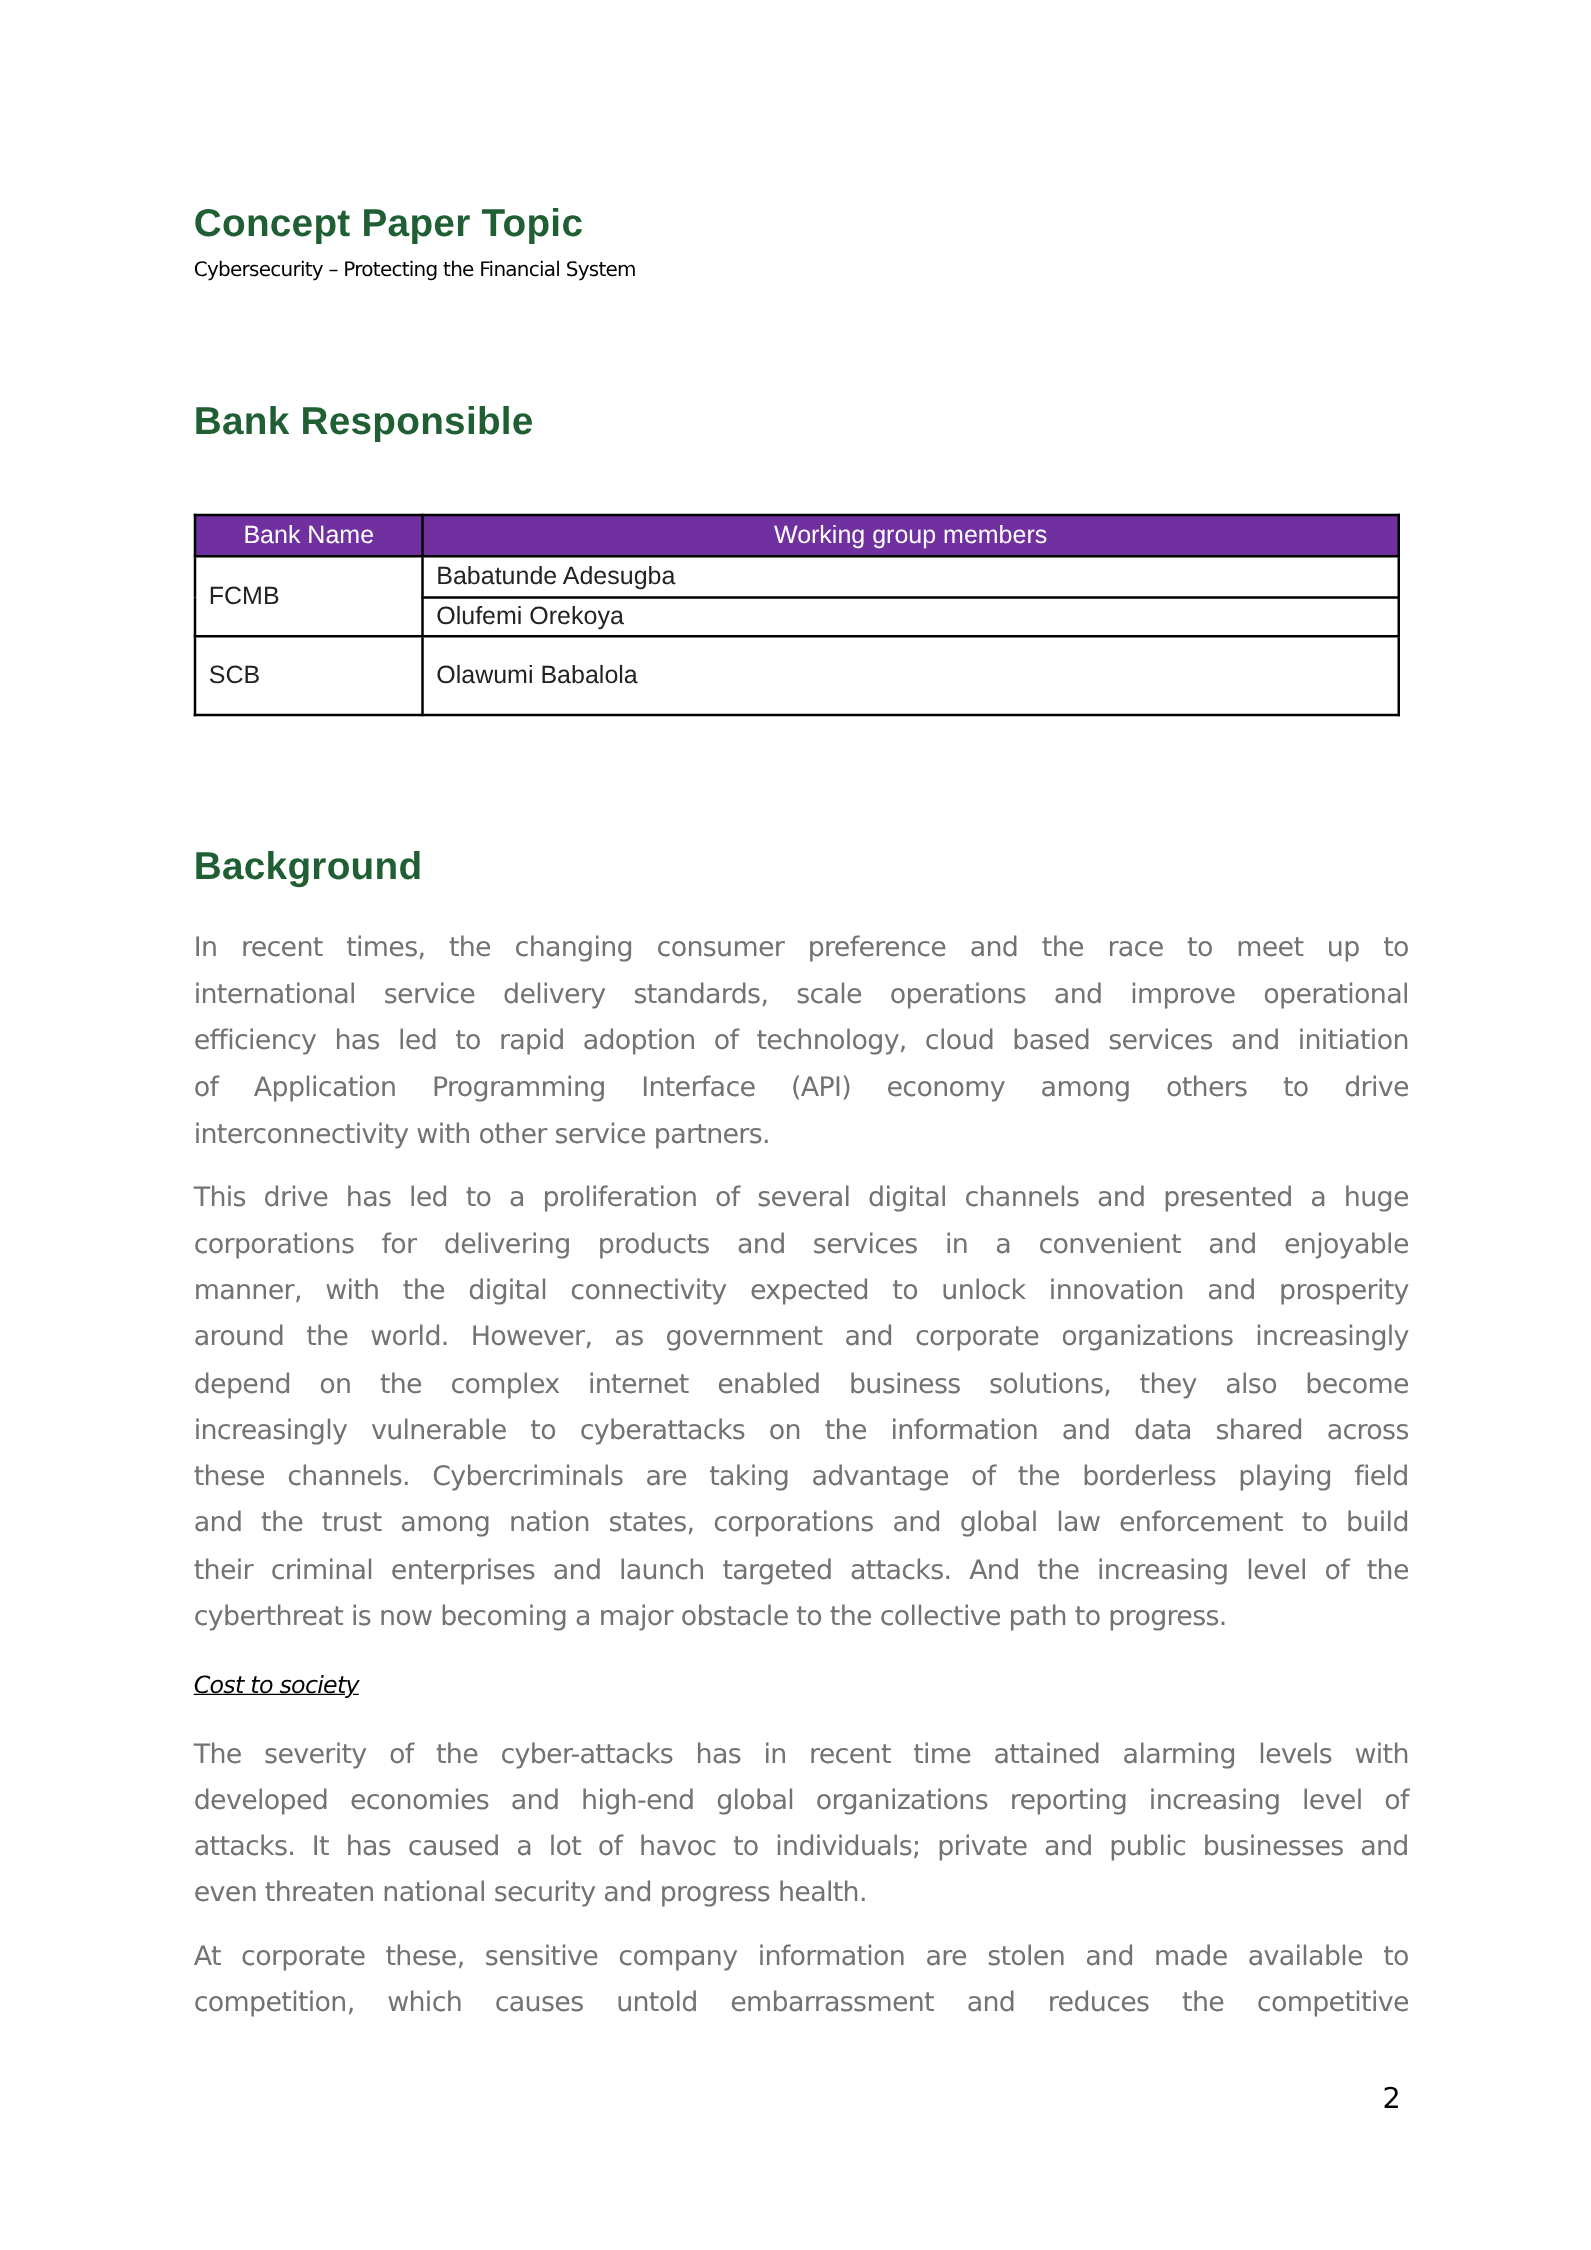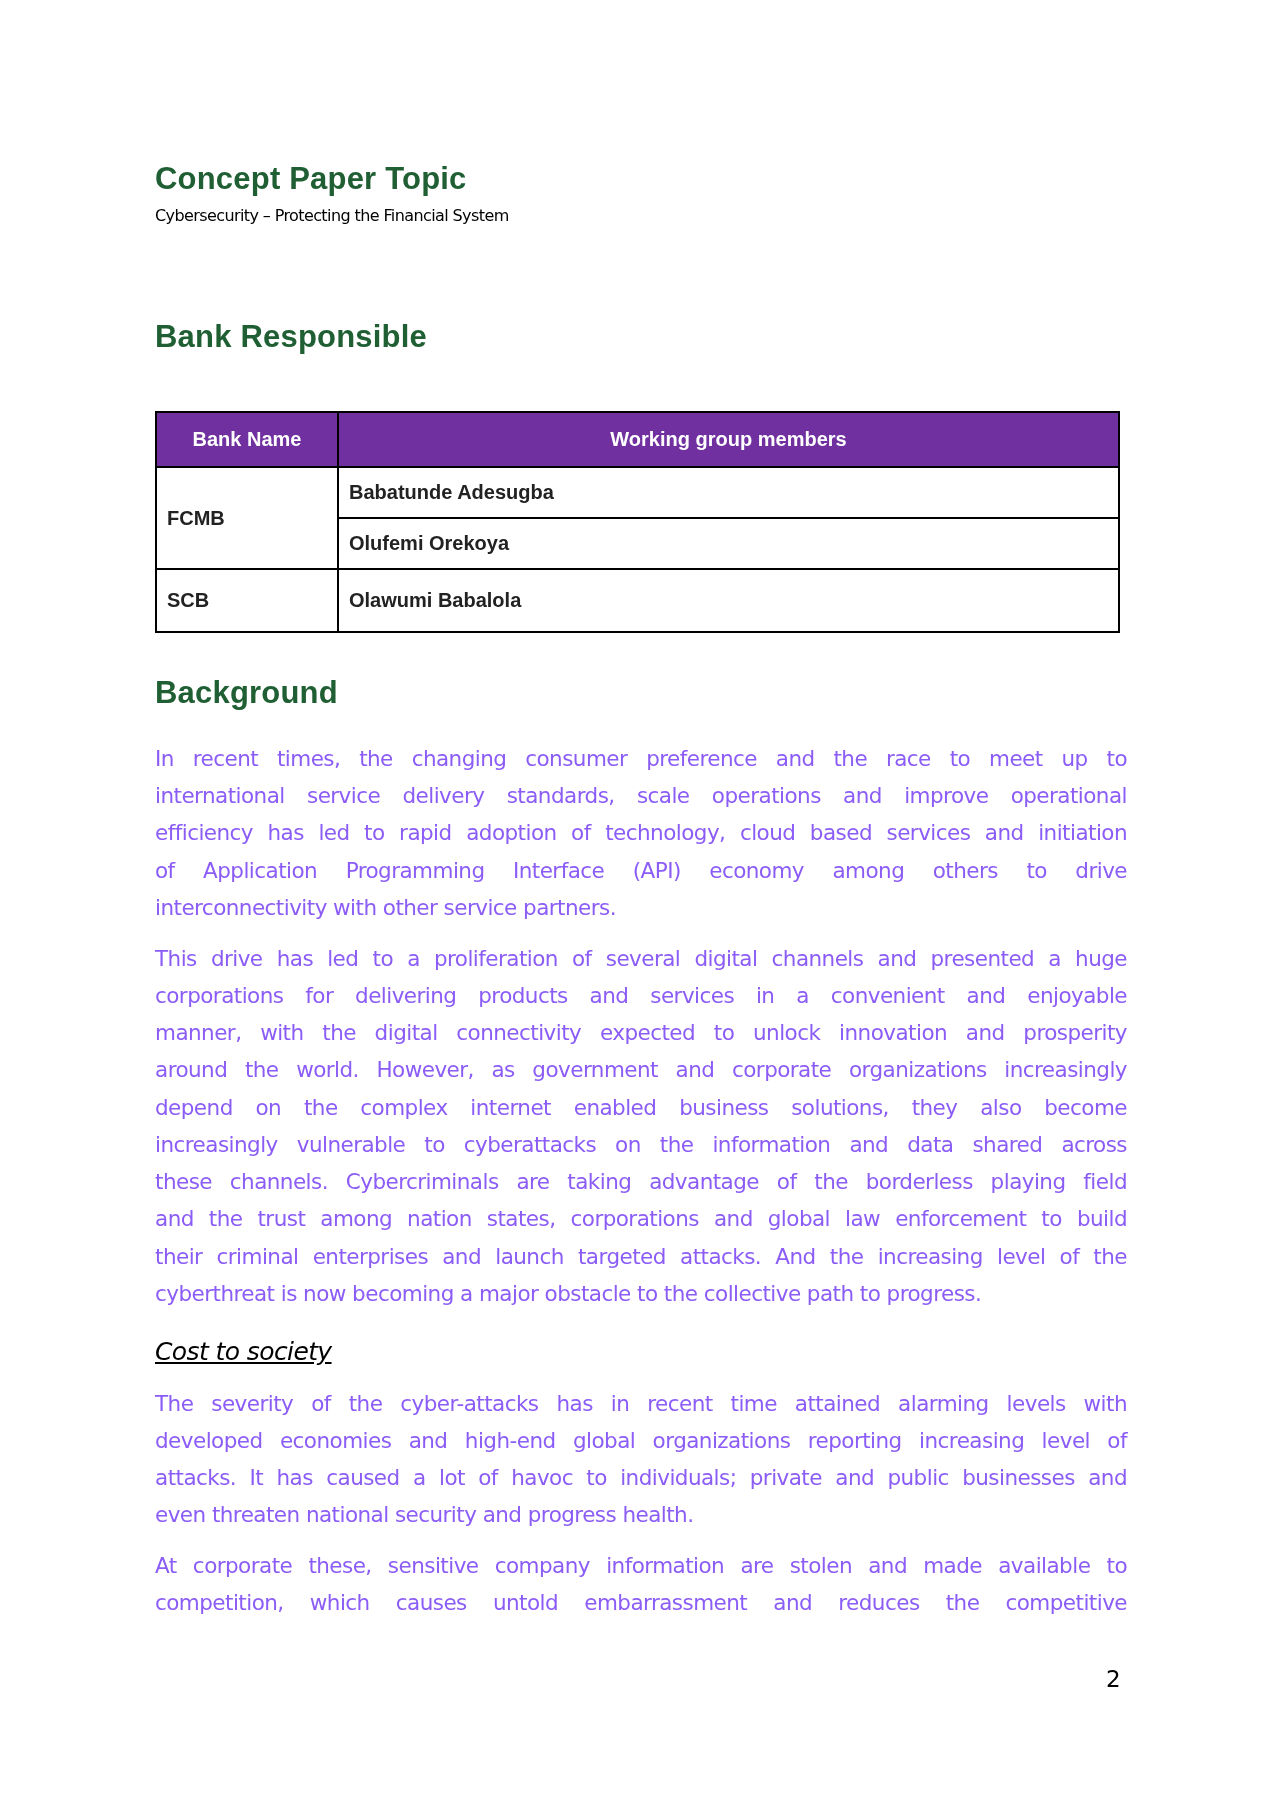--- a/index.html
+++ b/index.html
@@ -1,26 +1,26 @@
 <!DOCTYPE html>
 <html><head>
 <meta charset="utf-8">
 <style>
   html, body { margin:0; padding:0; background:#ffffff; }
   body { width:1273px; height:1800px; position:relative; overflow:hidden; }
   .page { position:absolute; left:0; top:0; width:1273px; height:1748px; background:#fff; }
   .h { position:absolute; left:155px; color:#1F5F33; font-family:"Liberation Sans", sans-serif; font-weight:bold; font-size:31px; line-height:1; letter-spacing:0.2px; white-space:nowrap; }
   .sub { position:absolute; left:155px; color:#000; font-family:"DejaVu Sans", sans-serif; font-size:16px; line-height:1; white-space:nowrap; letter-spacing:-0.6px; }
-  .line { position:absolute; left:155px; width:972px; height:30px; color:#8b5cf6;
+  .line { position:absolute; left:155px; width:972px; height:30px; color:#737373;
           font-family:"DejaVu Sans", sans-serif; font-size:21.5px; line-height:30px;
           white-space:nowrap; letter-spacing:-0.55px; word-spacing:0px; }
   .line.just { text-align:justify; text-align-last:justify; }
-  .caption { position:absolute; left:155px; font-family:"DejaVu Sans", sans-serif; font-style:italic; font-size:25px; letter-spacing:-0.6px; text-decoration:underline; line-height:1; color:#000; white-space:nowrap; }
+  .caption { position:absolute; left:155px; font-family:"DejaVu Sans", sans-serif; font-style:italic; font-size:19px; letter-spacing:-0.6px; text-decoration:underline; line-height:1; color:#000; white-space:nowrap; }
   table.banks { position:absolute; left:155px; top:411px; width:965px; border-collapse:collapse; font-family:"Liberation Sans", sans-serif; font-size:20px; }
-  table.banks th, table.banks td { border:2px solid #000; padding:13px 10px; text-align:left; font-weight:bold; color:#222; }
+  table.banks th, table.banks td { border:2px solid #000; padding:2px 10px; text-align:left; font-weight:normal; color:#222; }
   table.banks th { background:#7030A0; color:#ffffff; text-align:center; height:27px; font-size:20px; }
   table.banks td.bank { width:160px; }
   .pagenum { position:absolute; left:1106px; top:1668px; font-family:"DejaVu Sans", sans-serif; font-size:23px; color:#000; line-height:1; }
 </style>
 </head>
 <body>
 
 <div class="page">
 
   <div class="h" style="top:163px">Concept Paper Topic</div>

